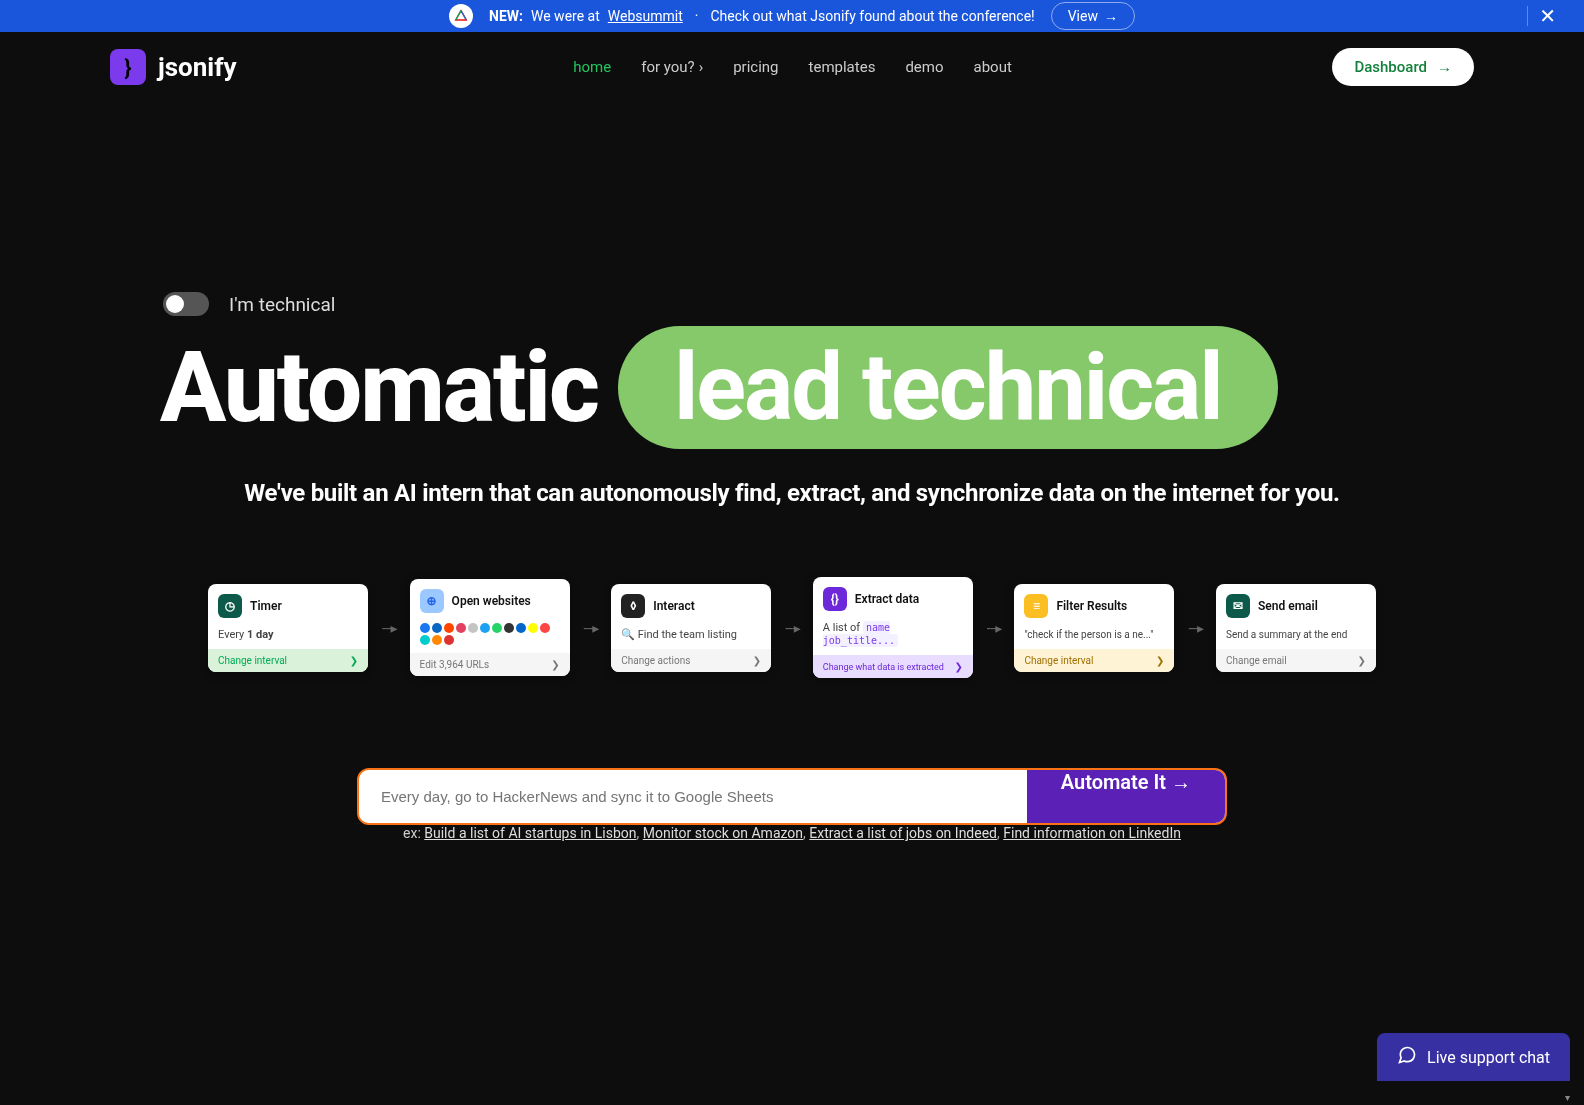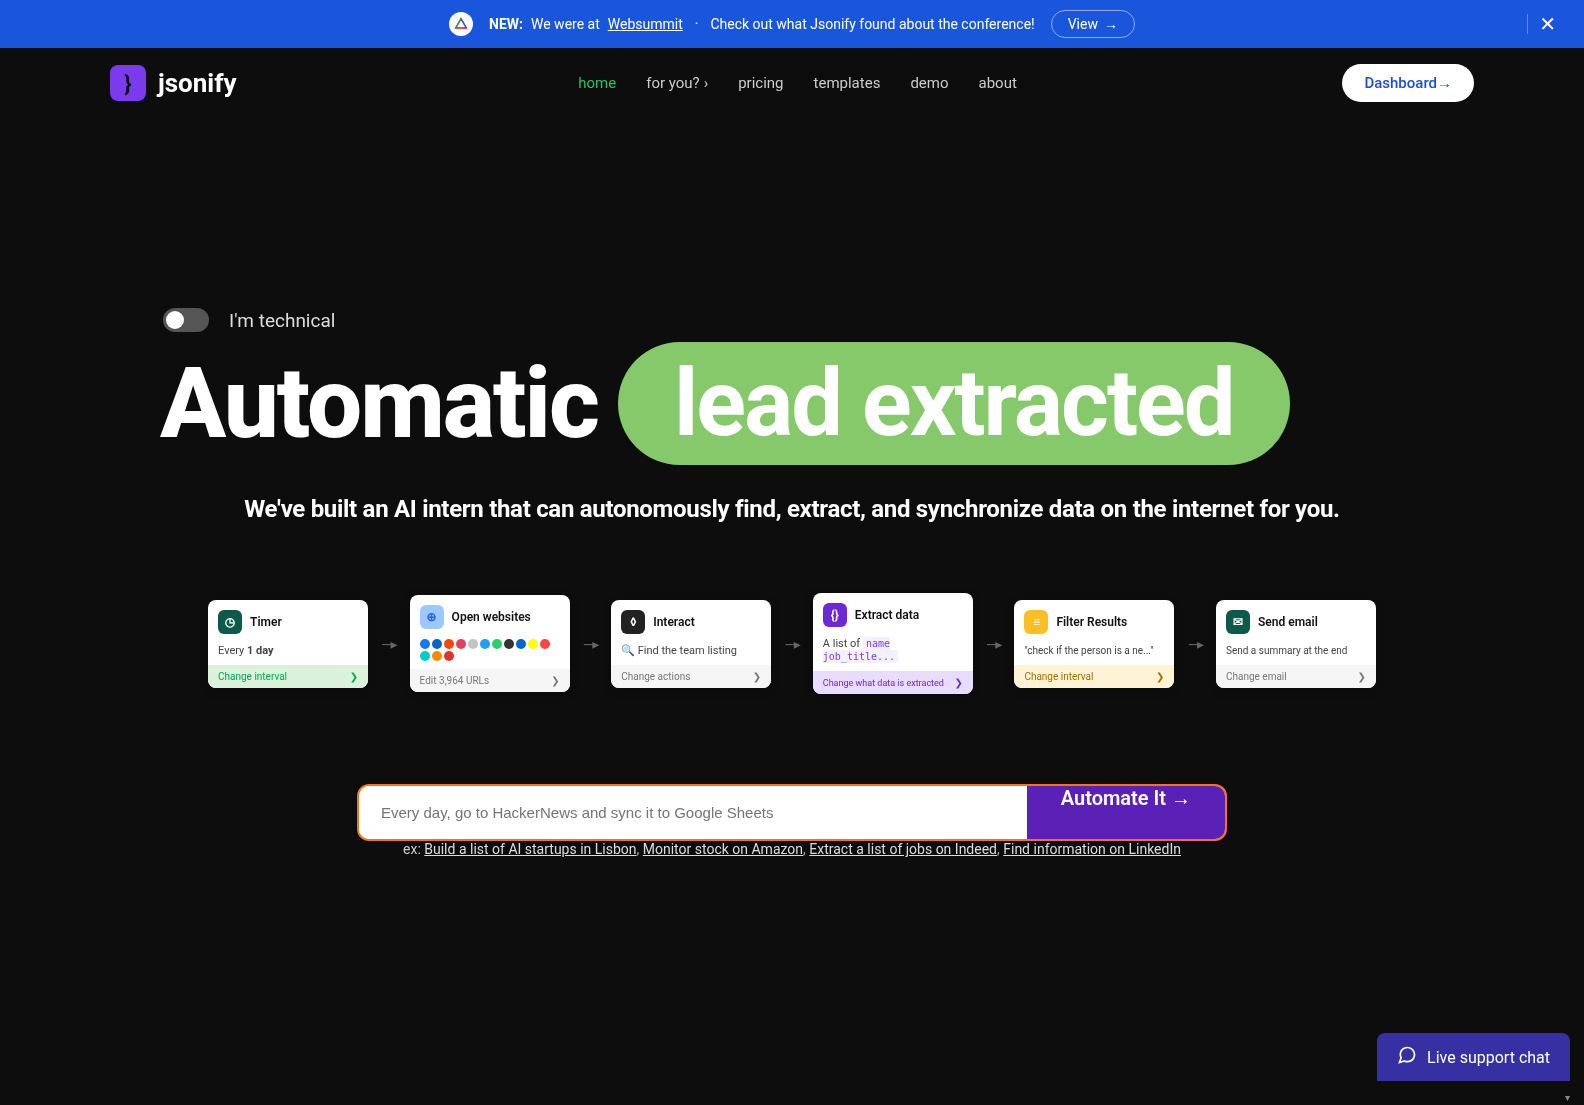--- a/index.html
+++ b/index.html
@@ -8,21 +8,21 @@
   background: #0d0d0d;
   color: #fff;
   width: 1584px;
   min-height: 1105px;
   overflow: hidden;
 }
 
 
 .banner {
   background: #1a56db;
-  height: 48px;
+  height: 32px;
   display: flex;
   align-items: center;
   justify-content: center;
   position: relative;
   font-size: 14px;
 }
 .banner-content { display: flex; align-items: center; gap: 8px; }
 .banner-logo {
   width: 24px; height: 24px; border-radius: 50%;
   background: #fff; display: flex; align-items: center; justify-content: center;
@@ -57,22 +57,22 @@
 .logo-icon {
   width: 36px; height: 36px; border-radius: 8px;
   background: #7c3aed; display: flex; align-items: center; justify-content: center;
   font-weight: 700; color: #000; font-size: 22px;
 }
 .logo-text { font-size: 26px; font-weight: 700; }
 .nav-links { display: flex; gap: 30px; margin-left: 16px; }
 .nav-link { color: #ccc; font-size: 15px; cursor: pointer; display: flex; align-items: center; gap: 4px; }
 .nav-link.active { color: #22c55e; }
 .dashboard-btn {
-  background: #fff; color: #1d4ed8; border-radius: 24px;
-  padding: 10px 22px; display: flex; align-items: center; 
+  background: #fff; color: #15803d; border-radius: 24px;
+  padding: 10px 22px; display: flex; align-items: center; gap: 10px;
   cursor: pointer; font-size: 15px; font-weight: 500;
 }
 
 
 .hero { padding: 180px 160px 40px; text-align: center; position: relative; }
 .toggle-row {
   position: absolute; top: 190px; left: 163px;
   display: flex; align-items: center; gap: 20px;
 }
 .toggle {
@@ -234,21 +234,21 @@
 </div>
 
 <div class="hero">
   <div class="toggle-row">
     <div class="toggle"></div>
     <div class="toggle-label">I'm technical</div>
   </div>
 
   <div class="headline">
     <span class="headline-static">Automatic</span>
-    <span class="headline-pill">lead extracted</span>
+    <span class="headline-pill">lead technical</span>
   </div>
 
   <div class="subheadline">We've built an AI intern that can autonomously find, extract, and synchronize data on the internet for you.</div>
 
   <div class="workflow">
 
     <div class="card">
       <div class="card-head">
         <div class="card-icon ic-timer">◷</div>
         <div class="card-title">Timer</div>

